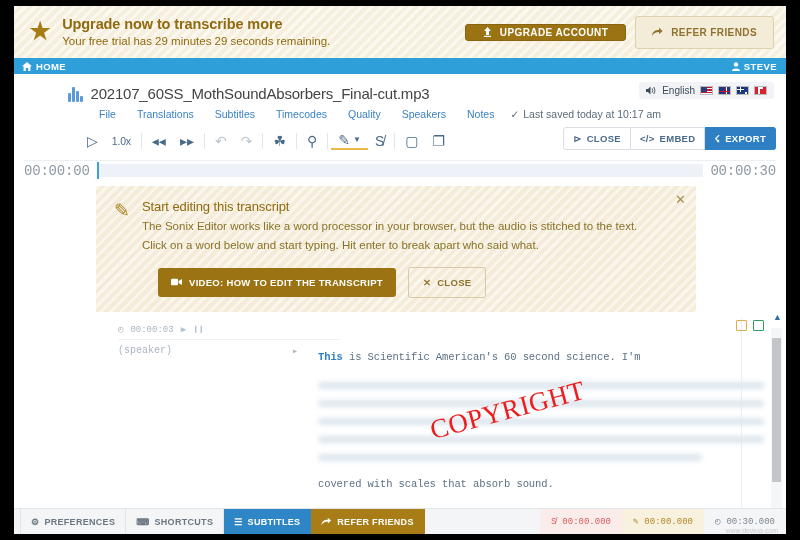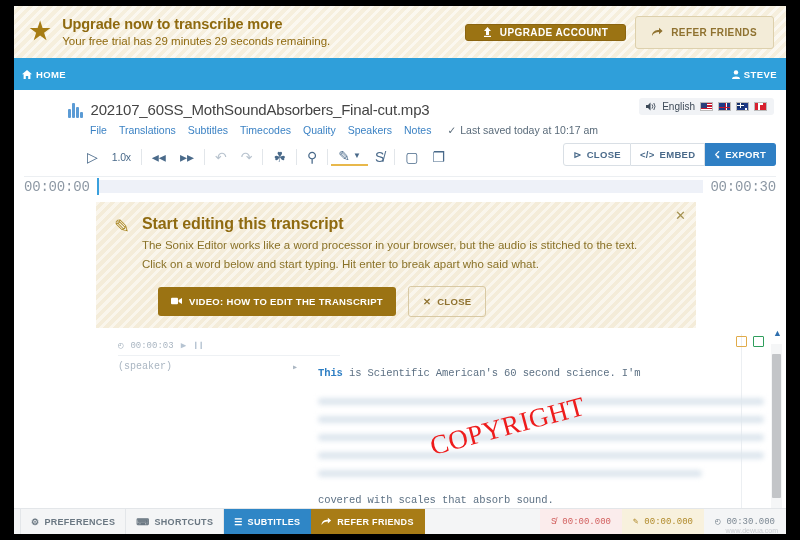--- a/index.html
+++ b/index.html
@@ -78,21 +78,21 @@
     border: 1px solid #ddd0ac;
     border-radius: 3px;
     margin-left: 9px;
     display: flex; align-items: center; gap: 8px;
     white-space: nowrap;
     cursor: pointer;
   }
 
   
   .bluebar {
-    height: 32px;
+    height: 16px;
     background: #2f9fda;
     display: flex;
     align-items: center;
     justify-content: space-between;
     padding: 0 9px 0 8px;
     color: #fff;
     font-size: 9.5px;
     font-weight: bold;
     letter-spacing: .4px;
   }
@@ -116,21 +116,21 @@
     letter-spacing: -.2px;
     font-family: "Liberation Sans", sans-serif;
   }
   .menurow {
     display: flex; align-items: center;
     margin: 6px 0 0 66px;
     gap: 12px;
     font-size: 10.5px;
     color: #3b82c4;
   }
-  .menurow a { color: #3b82c4; text-decoration: none; cursor: pointer; }
+  .menurow a { color: #3b82c4; text-decoration: none; cursor: pointer; margin-left: 9px; }
   .saved { color: #5a6b7a; display: flex; align-items: center; gap: 4px; margin-left: 4px; }
   .langbox {
     position: absolute;
     right: 12px; top: 8px;
     background: #f1f3f6;
     border-radius: 3px;
     padding: 3px 7px;
     display: flex; align-items: center; gap: 5px;
     font-size: 10px;
     color: #3d4a58;
@@ -217,21 +217,21 @@
     left: 82px; top: 6px;
     width: 600px; height: 126px;
     background: #f4ecd9;
     background-image: repeating-linear-gradient(135deg,
         rgba(255,255,255,.5) 0px, rgba(255,255,255,.5) 3px,
         rgba(0,0,0,0) 3px, rgba(0,0,0,0) 7px);
     padding: 13px 16px 0 16px;
   }
   .tip-inner { display: flex; }
   .tip-pencil { font-size: 19px; color: #a6821c; margin: 2px 12px 0 2px; line-height: 1; }
-  .tip-title { font-size: 16px; font-weight: bold; color: #8f6a10; letter-spacing: -.1px; }
+  .tip-title { font-size: 13px; font-weight: normal; color: #8f6a10; letter-spacing: -.1px; }
   .tip-body { font-size: 11.5px; color: #8a7228; line-height: 1.65; margin-top: 3px; max-width: 512px; }
   .tip-buttons { display: flex; align-items: center; margin: 12px 0 0 46px; }
   .btn-video {
     background: #9b7313; color: #fff;
     font-size: 9.5px; font-weight: bold; letter-spacing: .3px;
     padding: 9px 13px; border-radius: 3px;
     display: flex; align-items: center; gap: 7px; cursor: pointer;
   }
   .btn-close-tip {
     background: transparent; color: #8f7230;

